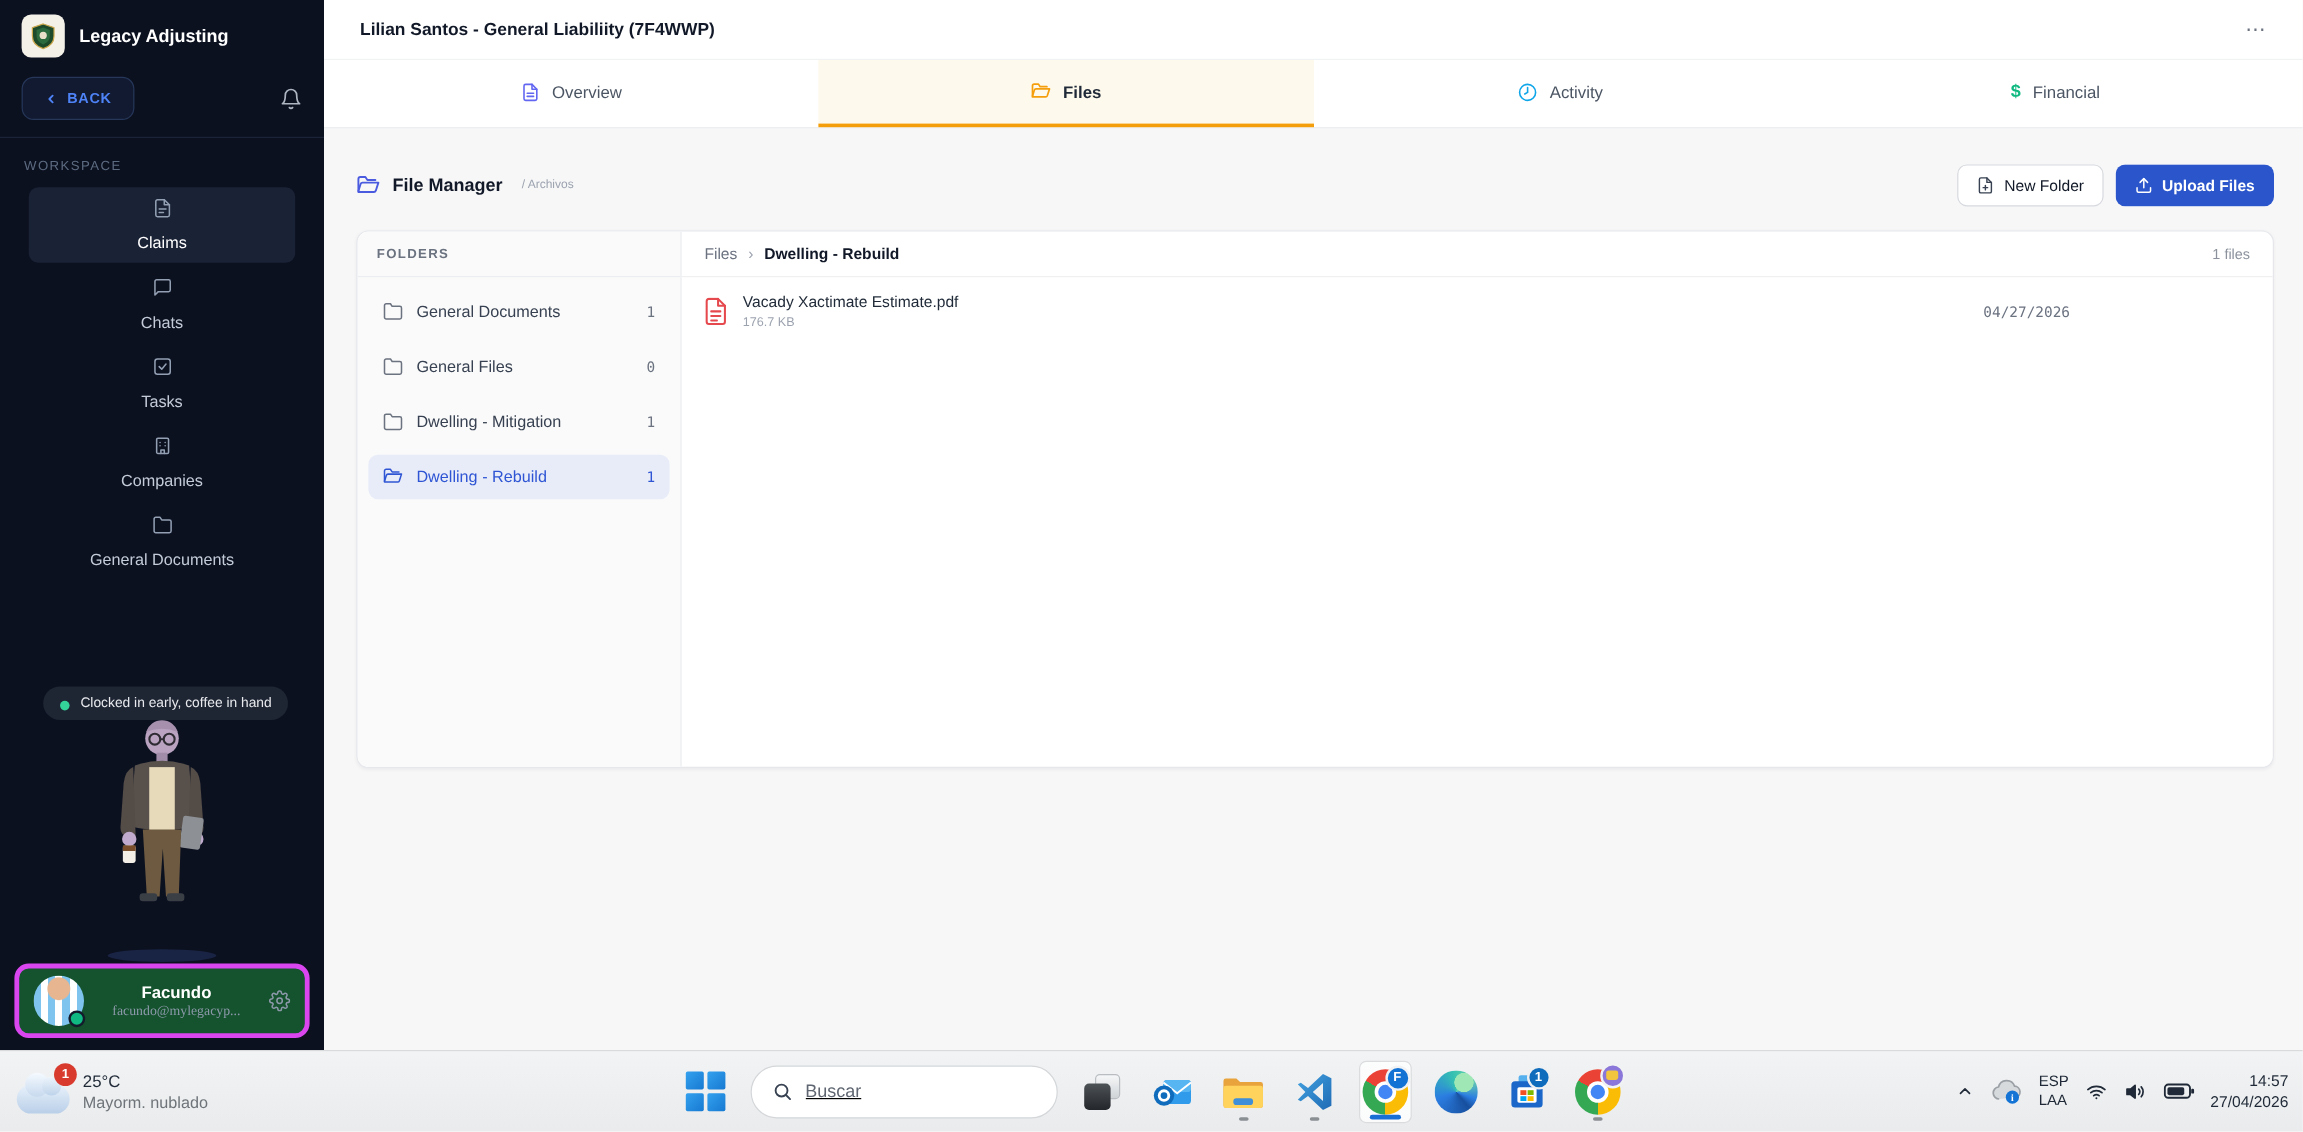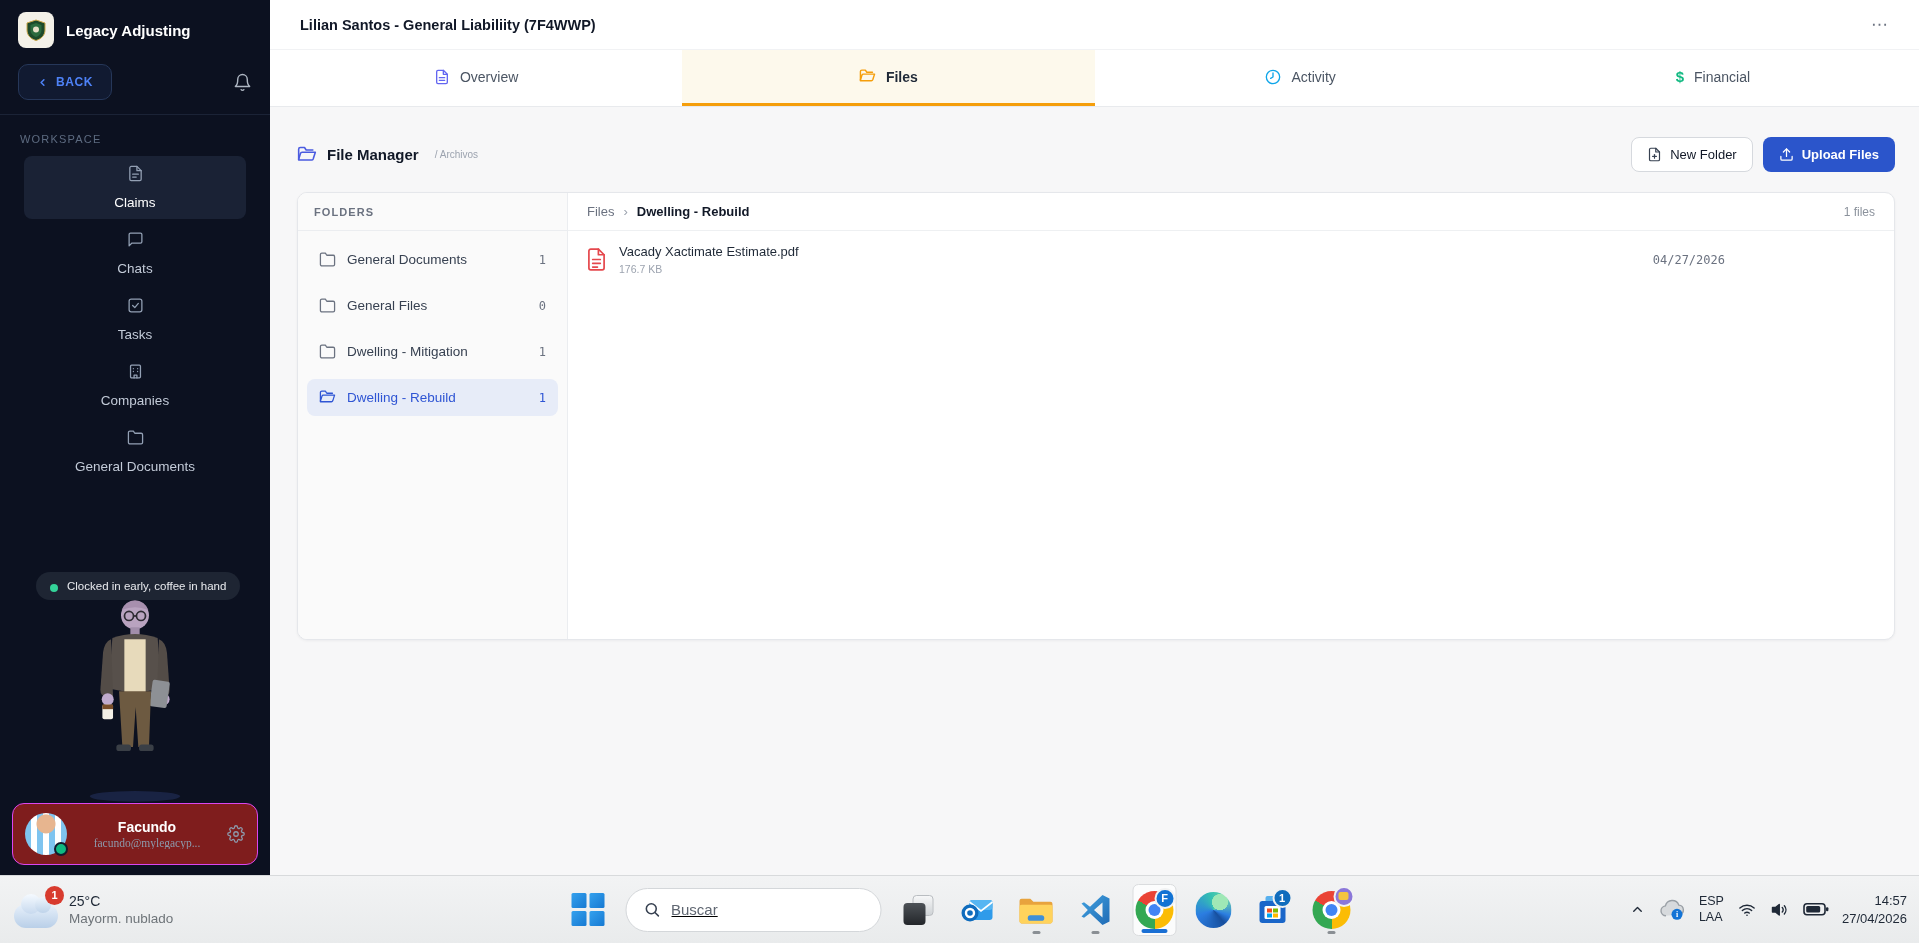--- a/index.html
+++ b/index.html
@@ -15,21 +15,21 @@
   .back-btn { display:flex; align-items:center; gap:8px; background:#111a31; border:1px solid #263759; border-radius:10px; padding:10px 18px; color:#4e82f7; font-size:12px; font-weight:700; letter-spacing:.6px; cursor:pointer; }
   .bell { color:#aeb6c2; }
   .side-divider { border:none; border-top:1px solid #1b2336; }
   .ws-label { padding:18px 20px 8px; font-size:11px; font-weight:400; letter-spacing:1.2px; color:#5d6b80; }
   .nav-item { display:flex; align-items:center; gap:13px; margin:3px 24px; padding:9px 14px; border-radius:8px; font-size:13.5px; font-weight:500; color:#c3cbd8; cursor:pointer;flex-direction:column; }
   .nav-item .ni-icon { color:#93a0b4; display:flex; }
   .nav-item.active { background:#1a2235; color:#ffffff; }
   .status-chip { position:absolute; top:556px; left:36px; display:flex; align-items:flex-end; gap:9px; background:#1e2533; border-radius:16px; padding:8px 14px; font-size:11.5px; color:#e8eaee; white-space:nowrap;margin-top:16px; }
   .status-dot { width:8px; height:8px; border-radius:50%; background:#34d399; }
   .figure-wrap { position:absolute; top:598px; left:0; width:270px; display:flex; justify-content:center; }
-  .user-card { position:absolute; left:12px; right:12px; bottom:10px; height:62px; background:#7f1d1d; border:1px solid #d946ef; border-radius:12px; display:flex; align-items:center; padding:0 12px; gap:10px; }
+  .user-card { position:absolute; left:12px; right:12px; bottom:10px; height:62px; background:#14532d; border:4px solid #d946ef; border-radius:12px; display:flex; align-items:center; padding:0 12px; gap:10px; }
   .user-photo { position:relative; width:42px; height:42px; border-radius:50%; flex:0 0 auto;
     background:
       radial-gradient(circle at 50% 26%, #e7b58f 0 9px, transparent 10px),
       repeating-linear-gradient(90deg,#7fc4ef 0 6px,#ffffff 6px 12px);
   }
   .user-photo .online-dot { position:absolute; right:-1px; bottom:-1px; width:14px; height:14px; border-radius:50%; background:#10b981; border:2px solid #141b2c; }
   .user-meta { flex:1; text-align:center; overflow:hidden; }
   .user-name { font-size:14px; font-weight:700; color:#ffffff; }
   .user-email { font-size:11.5px; color:#8d99ab; margin-top:2px; white-space:nowrap; overflow:hidden;font-family:Liberation Serif, serif; }
   .gear { color:#8d99ab; cursor:pointer; display:flex; }

